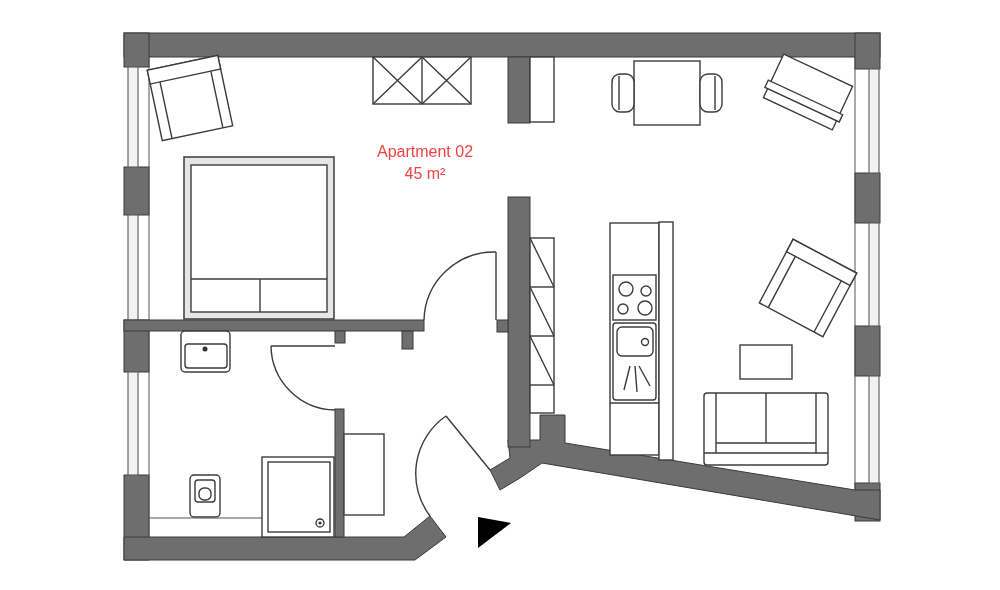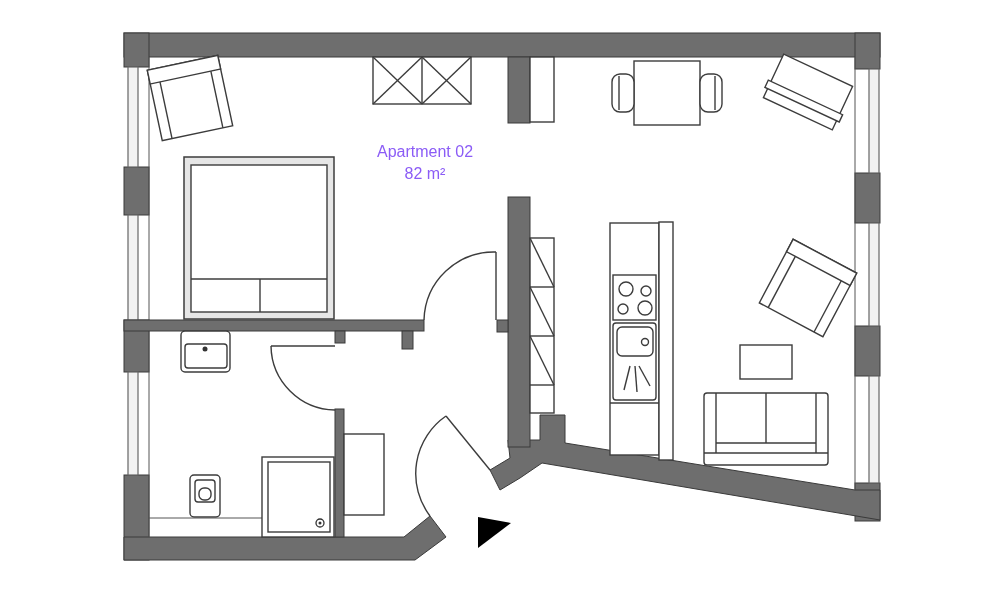--- a/index.html
+++ b/index.html
@@ -1,18 +1,18 @@
 <!DOCTYPE html>
 <html><head>
 <meta charset="utf-8">
 <style>
   html, body { margin: 0; padding: 0; background: #ffffff; }
   body { width: 1000px; height: 590px; overflow: hidden; position: relative; font-family: "Liberation Sans", sans-serif; }
   #plan { position: absolute; left: 0; top: 0; }
-  .label { position: absolute; text-align: center; color: #8b5cf6; font-size: 16px; line-height: 22px; }
+  .label { position: absolute; text-align: center; color: #ef4444; font-size: 16px; line-height: 22px; }
   .wall { fill: #6e6e6e; stroke: #3a3a3a; stroke-width: 1; }
   .line { fill: none; stroke: #3c3c3c; stroke-width: 1.4; }
   .thin { fill: none; stroke: #555; stroke-width: 1; }
   .win { fill: #f2f2f2; stroke: #666; stroke-width: 1.2; }
   .furn { fill: #ffffff; stroke: #3c3c3c; stroke-width: 1.4; }
 </style>
 </head>
 <body>
 
 <div>
@@ -183,15 +183,15 @@
       <line class="line" x1="816" y1="393" x2="816" y2="453"></line>
       <line class="line" x1="766" y1="393" x2="766" y2="443"></line>
       <line class="line" x1="716" y1="443" x2="816" y2="443"></line>
       <line class="line" x1="704" y1="453" x2="828" y2="453"></line>
     </g>
   </g>
 </svg>
 
 <div class="label" style="left:340px; top:141px; width:170px;">
   <div>Apartment 02</div>
-  <div>82 m²</div>
+  <div>45 m²</div>
 </div>
 </div>
 
 </body></html>

